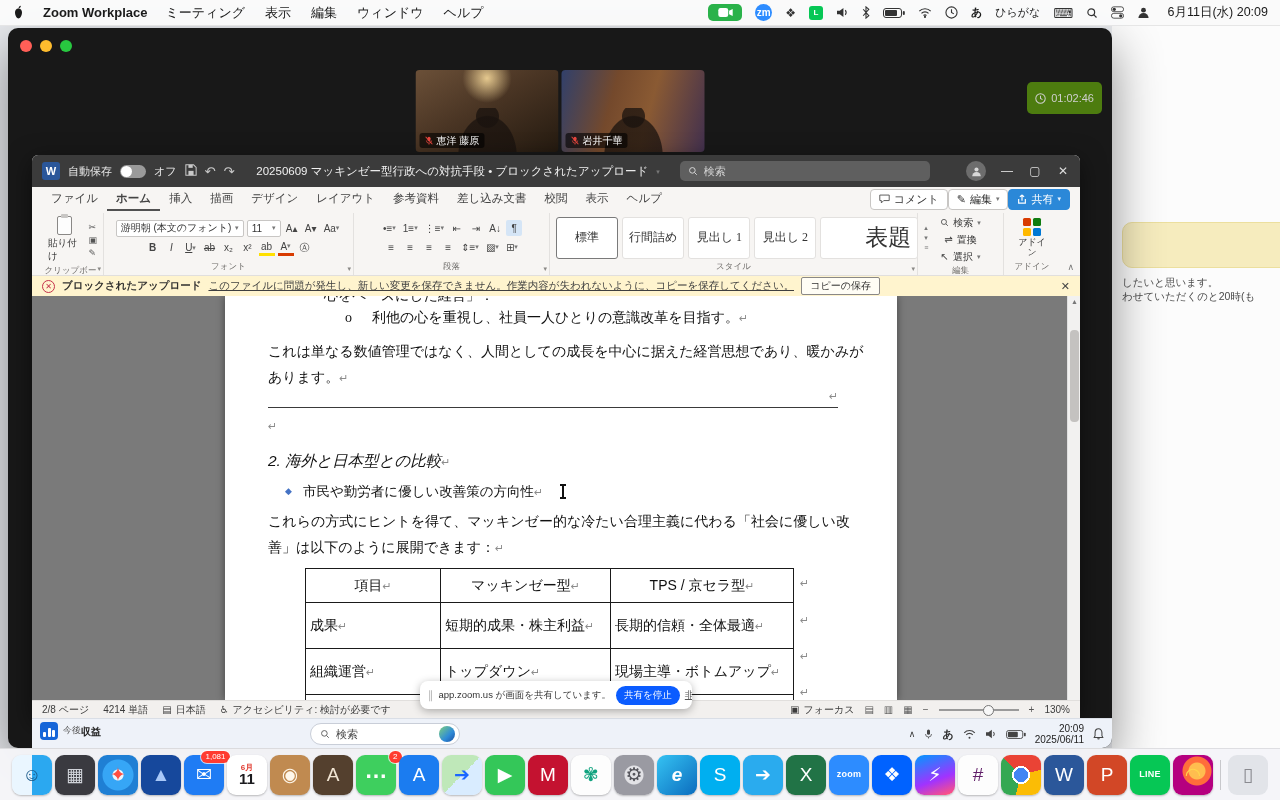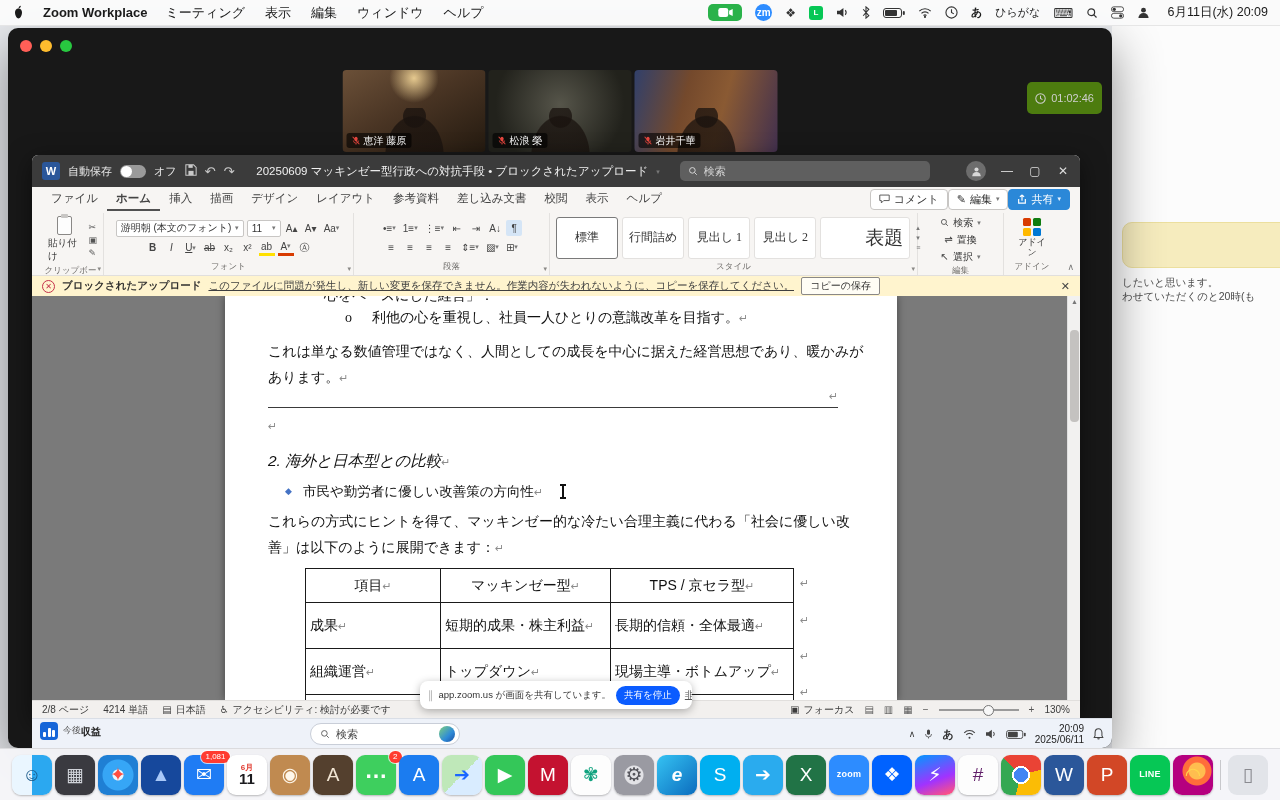--- a/index.html
+++ b/index.html
@@ -110,21 +110,21 @@
   .fbtn,.pbtn{min-width:16px;height:16px;display:flex;align-items:center;justify-content:center;font-size:10px;color:#444;padding:0 2px;}
   .fbtn b{font-weight:bold;} .fbtn i{font-style:italic;}
   .hlbar{border-bottom:3px solid #ffe000;} .fcbar{border-bottom:3px solid #d83b01;}
   .mini{font-size:7px;color:#777;}
   .pon{background:#d5e5f6;border-radius:2px;}
   .stylegal{display:flex;gap:4px;align-items:center;}
   .stylebox{min-width:62px;height:42px;border:1px solid #e3e1df;background:#fff;border-radius:3px;display:flex;
     align-items:center;justify-content:center;font-size:12px;color:#333;padding:0 6px;white-space:nowrap;}
   .stylebox.sel{border:1.5px solid #7a7a7a;}
   .stylebox.hstyle{font-family:var(--serif);}
-  .stylebox.tstyle{font-family:var(--serif);font-size:19px;padding-left:44px;}
+  .stylebox.tstyle{font-family:var(--serif);font-size:23px;padding-left:44px;}
   .galscroll{display:flex;flex-direction:column;justify-content:center;gap:2px;font-size:7px;color:#777;padding-left:2px;}
   .erow{display:flex;align-items:center;gap:4px;font-size:10px;color:#333;height:15px;}
   .editcol{display:flex;flex-direction:column;justify-content:center;gap:2px;}
   .addin-ic{width:18px;height:18px;display:grid;grid-template-columns:8px 8px;grid-template-rows:8px 8px;gap:2px;}
   .addin-ic i{border-radius:1.5px;}
   .addintxt{font-size:9px;color:#333;text-align:center;line-height:1.1;width:30px;}
   .ribcollapse{position:absolute;right:6px;bottom:3px;font-size:9px;color:#777;}
 
   .w-warning{position:absolute;left:0;top:121px;width:100%;height:20px;background:#fff4ce;display:flex;align-items:center;
     gap:7px;padding:0 10px;font-size:10.5px;color:#323130;}
@@ -298,32 +298,20 @@
               <rect x="4" y="1" width="4" height="6" rx="2" fill="#e8473f"></rect>
               <path d="M2.5 6 a3.5 3.5 0 0 0 7 0" fill="none" stroke="#e8473f"></path>
               <line x1="6" y1="9.5" x2="6" y2="11.5" stroke="#e8473f"></line>
               <line x1="1.5" y1="1" x2="10.5" y2="11" stroke="#e8473f" stroke-width="1.4"></line>
             </svg>
             <span>恵洋 藤原</span>
           </span>
         </div>
 
 
-        <div class="vtile" style="background: radial-gradient(circle at 50% 42%, rgb(86, 85, 74) 0%, rgb(34, 34, 28) 75%);">
-          <span class="sil"></span>
-          <span class="vname">
-            <svg width="9" height="9" viewBox="0 0 12 12">
-              <rect x="4" y="1" width="4" height="6" rx="2" fill="#e8473f"></rect>
-              <path d="M2.5 6 a3.5 3.5 0 0 0 7 0" fill="none" stroke="#e8473f"></path>
-              <line x1="6" y1="9.5" x2="6" y2="11.5" stroke="#e8473f"></line>
-              <line x1="1.5" y1="1" x2="10.5" y2="11" stroke="#e8473f" stroke-width="1.4"></line>
-            </svg>
-            <span>松浪 榮</span>
-          </span>
-        </div>
 
         <div class="vtile" style="background: linear-gradient(105deg, rgb(49, 64, 107) 0%, rgb(116, 73, 44) 35%, rgb(138, 90, 51) 60%, rgb(66, 48, 78) 100%);">
           <span class="sil"></span>
           <span class="vname">
             <svg width="9" height="9" viewBox="0 0 12 12">
               <rect x="4" y="1" width="4" height="6" rx="2" fill="#e8473f"></rect>
               <path d="M2.5 6 a3.5 3.5 0 0 0 7 0" fill="none" stroke="#e8473f"></path>
               <line x1="6" y1="9.5" x2="6" y2="11.5" stroke="#e8473f"></line>
               <line x1="1.5" y1="1" x2="10.5" y2="11" stroke="#e8473f" stroke-width="1.4"></line>
             </svg>

